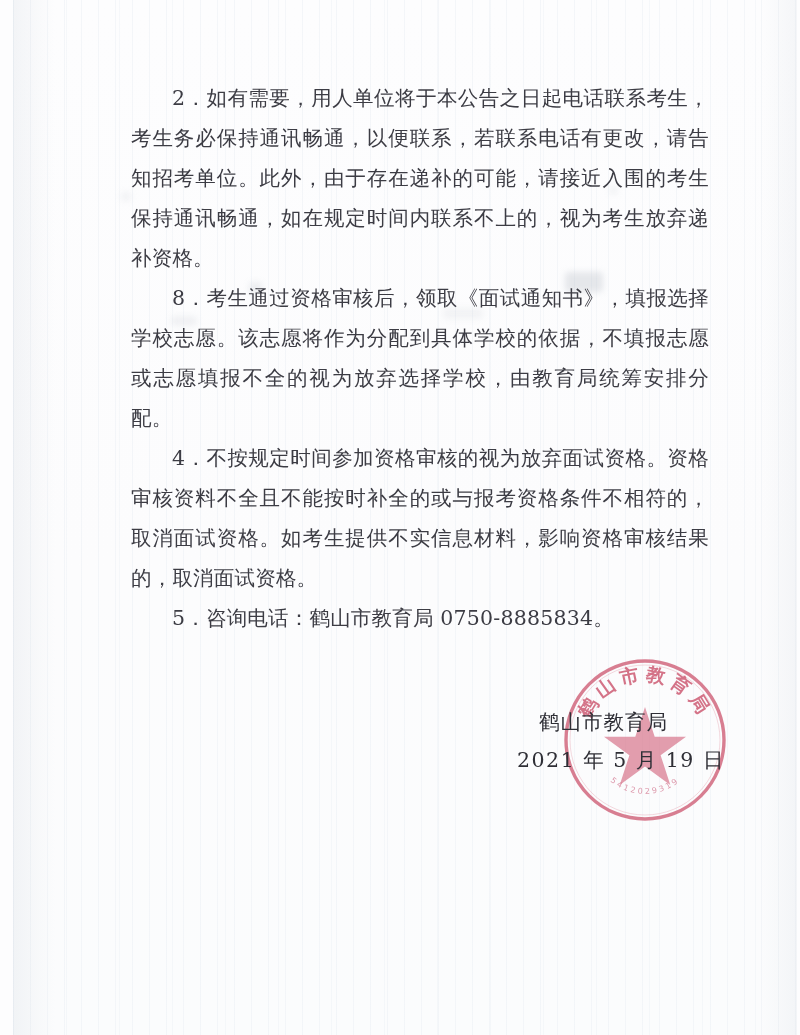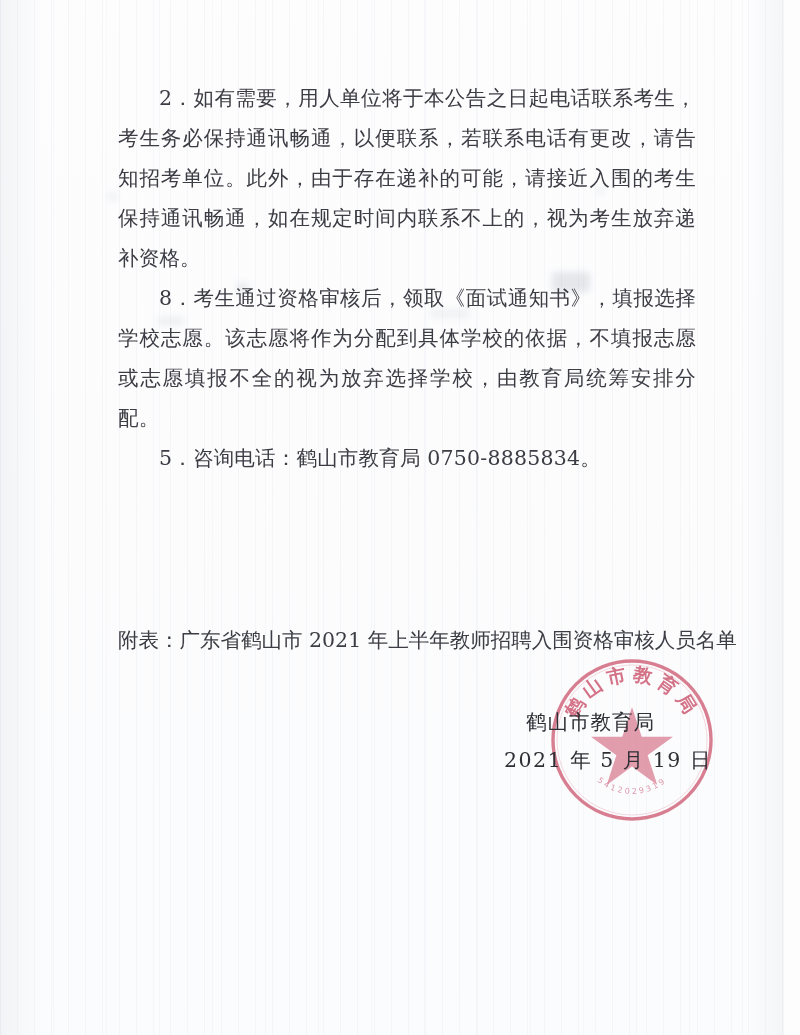--- a/index.html
+++ b/index.html
@@ -20,20 +20,21 @@
     width: 784px;
     height: 1035px;
     background:
       repeating-linear-gradient(90deg,
         rgba(236,240,245,0.55) 0px,
         rgba(236,240,245,0.55) 1px,
         rgba(253,253,254,0) 1px,
         rgba(253,253,254,0) 17px),
       linear-gradient(180deg, #fdfdfe 0%, #fcfcfd 55%, #fbfcfd 100%);
     overflow: hidden;
+    margin-left: 13px;
   }
   .scan-noise {
     position: absolute;
     inset: 0;
     pointer-events: none;
     background:
       repeating-linear-gradient(90deg,
         rgba(230,236,242,0.38) 0px,
         rgba(230,236,242,0.38) 1px,
         rgba(255,255,255,0) 1px,
@@ -162,24 +163,24 @@
   <div class="smudge s1"></div>
   <div class="smudge s2"></div>
   <div class="smudge s3"></div>
   <div class="smudge s4"></div>
   <div class="smudge s5"></div>
   <div class="smudge s6"></div>
 
   <div class="doc-body">
     <p class="para">2．如有需要，用人单位将于本公告之日起电话联系考生，考生务必保持通讯畅通，以便联系，若联系电话有更改，请告知招考单位。此外，由于存在递补的可能，请接近入围的考生保持通讯畅通，如在规定时间内联系不上的，视为考生放弃递补资格。</p>
     <p class="para">8．考生通过资格审核后，领取《面试通知书》，填报选择学校志愿。该志愿将作为分配到具体学校的依据，不填报志愿或志愿填报不全的视为放弃选择学校，由教育局统筹安排分配。</p>
+    <p class="para">4．不按规定时间参加资格审核的视为放弃面试资格。资格审核资料不全且不能按时补全的或与报考资格条件不相符的，取消面试资格。如考生提供不实信息材料，影响资格审核结果的，取消面试资格。</p>
     <p class="para">5．咨询电话：鹤山市教育局 0750-8885834。</p>
   </div>
 
-  <div class="attach">附表：广东省鹤山市 2021 年上半年教师招聘入围资格审核人员名单</div>
 
   <div class="seal">
     <svg width="166" height="166" viewBox="0 0 166 166" xmlns="http://www.w3.org/2000/svg">
       <defs>
         <path id="arcTop" d="M 24,83 A 59,59 0 0 1 142,83"></path>
         <path id="arcBottom" d="M 29,83 A 54,54 0 0 0 137,83"></path>
       </defs>
       <circle cx="83" cy="83" r="79" fill="none" stroke="#cf6178" stroke-width="3.4" opacity="0.92"></circle>
       <circle cx="83" cy="83" r="75" fill="none" stroke="#e49fae" stroke-width="0.9" opacity="0.5"></circle>
       <text class="seal-arc-text">

